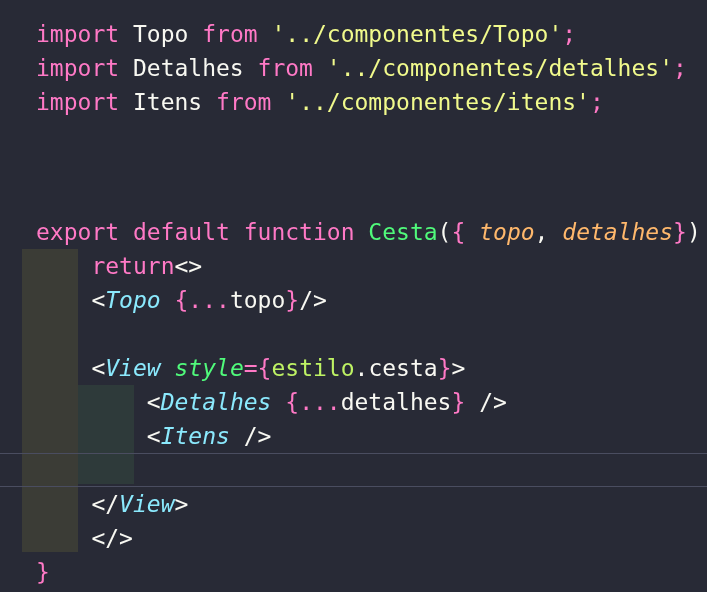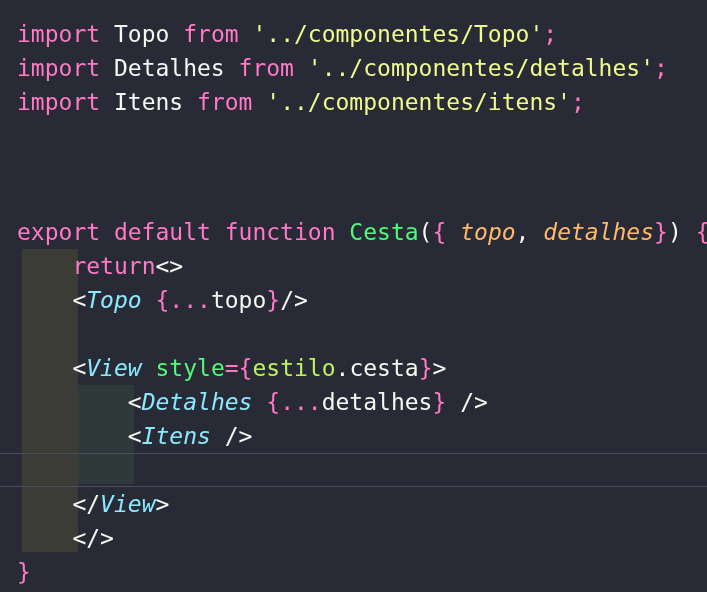--- a/index.html
+++ b/index.html
@@ -28,40 +28,40 @@
   .guide {
     position: absolute;
   }
   .code-layer {
     position: absolute;
     left: 0; top: 0;
     width: 707px;
   }
   .line {
     position: absolute;
-    left: 17px;
+    left: 36px;
     height: 34px;
     line-height: 34px;
     white-space: pre;
   }
   .cur-line {
     position: absolute;
     left: 0;
     width: 707px;
     height: 34px;
     box-sizing: border-box;
     border-top: 1px solid #4a4d60;
     border-bottom: 1px solid #4a4d60;
     background: transparent;
   }
   
   .kw   { color: #ff79c6; }
   .str  { color: #f1fa8c; }
   .fn   { color: #50fa7b; }
-  .attr { color: #50fa7b; }
+  .attr { color: #50fa7b; font-style: italic; }
   .param{ color: #ffb86c; font-style: italic; }
   .tag  { color: #8be9fd; font-style: italic; }
   .var  { color: #bef264; }
   .pl   { color: #f8f8f2; }
   .punc { color: #f8f8f2; }
   .op   { color: #ff79c6; }
 </style>
 </head>
 <body>
 

